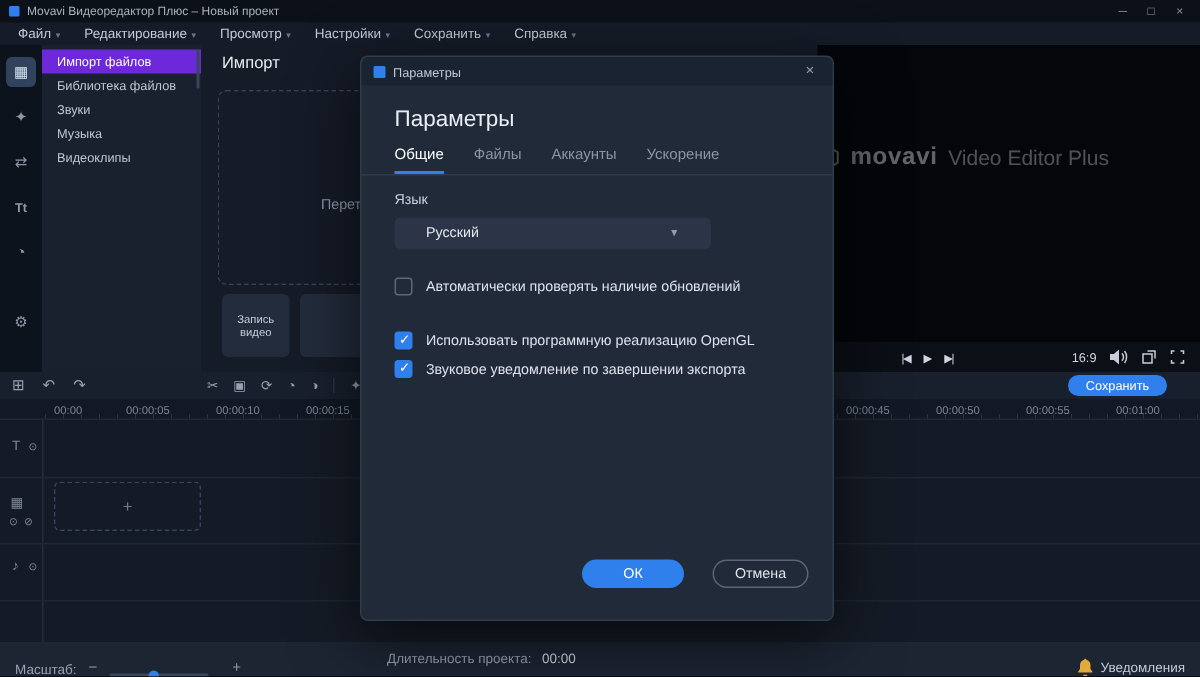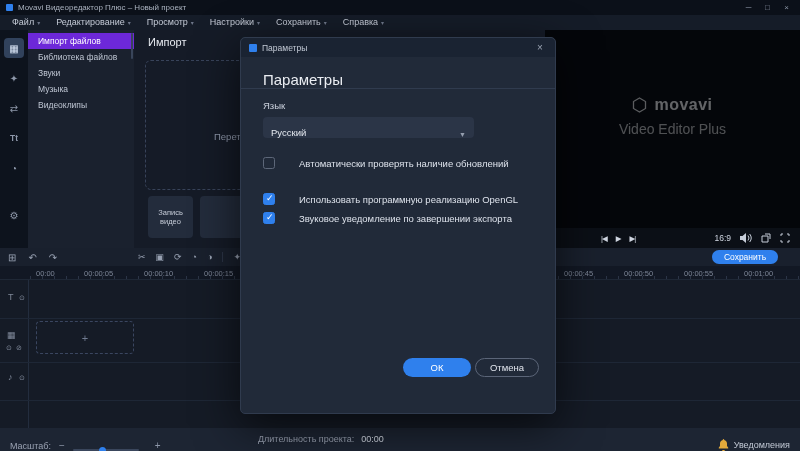--- a/index.html
+++ b/index.html
@@ -36,21 +36,21 @@
 
   .import{flex:1;background:#151b27;position:relative}
   .import-title{position:absolute;top:6px;left:14px;font-size:11px;color:#e8ebf1}
   .dropzone{position:absolute;top:30px;left:11px;right:9px;height:130px;border:1px dashed #38435a;border-radius:6px}
   .drop-hint{position:absolute;top:101px;left:80px;font-size:9.5px;color:#9099ab;white-space:nowrap}
   .tile{position:absolute;top:166px;width:45px;height:42px;background:#232c3c;border-radius:4px;
         display:flex;align-items:center;justify-content:center;text-align:center;font-size:7.5px;color:#c6ccd8;padding:2px;line-height:1.25}
   .tile.t1{left:14px}.tile.t2{left:66px}
 
   .preview{width:255px;background:#04060a;position:relative;flex:none}
-  .brand{position:absolute;top:66px;left:0;right:0;display:flex;flex-direction:column;align-items:center;gap:7px}
+  .brand{position:absolute;top:66px;left:0;right:0;display:flex;flex-direction:row;align-items:center;gap:7px}
   .brand-row{display:flex;align-items:center;gap:7px}
   .brand-name{font-size:16px;font-weight:bold;color:rgba(255,255,255,.38);letter-spacing:.5px}
   .brand-sub{font-size:14px;color:rgba(255,255,255,.30)}
   .playback{position:absolute;bottom:0;left:0;right:0;height:20px;background:#0b0f16;
             display:flex;align-items:center;padding:0 10px}
   .transport{display:flex;gap:9px;margin-left:46px;font-size:7.5px;color:#cfd5e0;letter-spacing:-1px}
   .pb-right{margin-left:auto;display:flex;align-items:center;gap:9px}
   .aspect{font-size:8.5px;color:#cfd5e0}
 
   
@@ -99,29 +99,29 @@
   .dlg-ico{width:8px;height:8px;background:#2f80ed;border-radius:1px;margin-right:5px}
   .dlg-close{margin-left:auto;font-size:10px;color:#99a2b1;width:14px;text-align:center}
   .dlg-heading{margin:14px 0 0 22px;font-size:15px;color:#eaedf2}
   .dlg-tabs{display:flex;gap:20px;margin:10px 0 0 22px;font-size:10px;color:#8c95a6}
   .tab{padding-bottom:7px;position:relative}
   .tab.active{color:#fff}
   .tab.active::after{content:"";position:absolute;left:0;right:0;bottom:0;height:2px;background:#2f80ed}
   .dlg-divider{height:1px;background:#303b4e}
   .lang-label{margin:11px 0 0 22px;font-size:9.5px;color:#ccd2de}
   .dlg-select{margin:6px 0 0 22px;width:211px;height:21px;background:#2b3547;border-radius:4px;
-              display:flex;align-items:flex-end;padding:0 8px;font-size:9.5px;color:#e4e8ef}
+              display:flex;align-items:center;padding:0 21px;font-size:9.5px;color:#e4e8ef}
   .chev{margin-left:auto;font-size:7px;color:#959eae}
-  .cbrow{display:flex;align-items:flex-start;gap:24px;margin-left:22px;margin-right:18px}
+  .cbrow{display:flex;align-items:flex-start;gap:9px;margin-left:22px;margin-right:18px}
   .cbrow.r1{margin-top:19px}.cbrow.r2{margin-top:23px}.cbrow.r3{margin-top:6px}
   .cb{width:12px;height:12px;border-radius:2.5px;border:1px solid #5d6779;flex:none;position:relative;background:transparent}
   .cbrow.checked .cb{background:#2f80ed;border-color:#2f80ed}
   .cbrow.checked .cb::after{content:"✓";position:absolute;left:2px;top:-1px;font-size:9px;color:#fff}
   .cblabel{font-size:9.5px;color:#dde2eb;line-height:13px}
-  .dlg-buttons{position:absolute;bottom:36px;right:16px;display:flex;gap:4px}
+  .dlg-buttons{position:absolute;bottom:21px;right:16px;display:flex;gap:19px}
   .btn{height:19px;border-radius:10px;font-size:9.5px;display:flex;align-items:center;justify-content:center}
   .btn-ok{width:68px;background:#2f80ed;color:#fff}
   .btn-cancel{width:64px;border:1px solid #5b6578;color:#e0e4ec}
 </style>
 </head>
 <body>
 
 <div id="win">
 
   <div class="titlebar">
@@ -272,20 +272,26 @@
     </div>
   </div>
 
   <div class="dialog">
     <div class="dlg-titlebar">
       <span class="dlg-ico"></span>
       <span>Параметры</span>
       <span class="dlg-close">×</span>
     </div>
     <div class="dlg-heading">Параметры</div>
+    <div class="dlg-tabs">
+      <span class="tab active">Общие</span>
+      <span class="tab">Файлы</span>
+      <span class="tab">Аккаунты</span>
+      <span class="tab">Ускорение</span>
+    </div>
     <div class="dlg-divider"></div>
 
     <div class="lang-label">Язык</div>
     <div class="dlg-select">
       <span>Русский</span>
       <span class="chev">▼</span>
     </div>
 
     <div class="cbrow r1">
       <span class="cb"></span>

